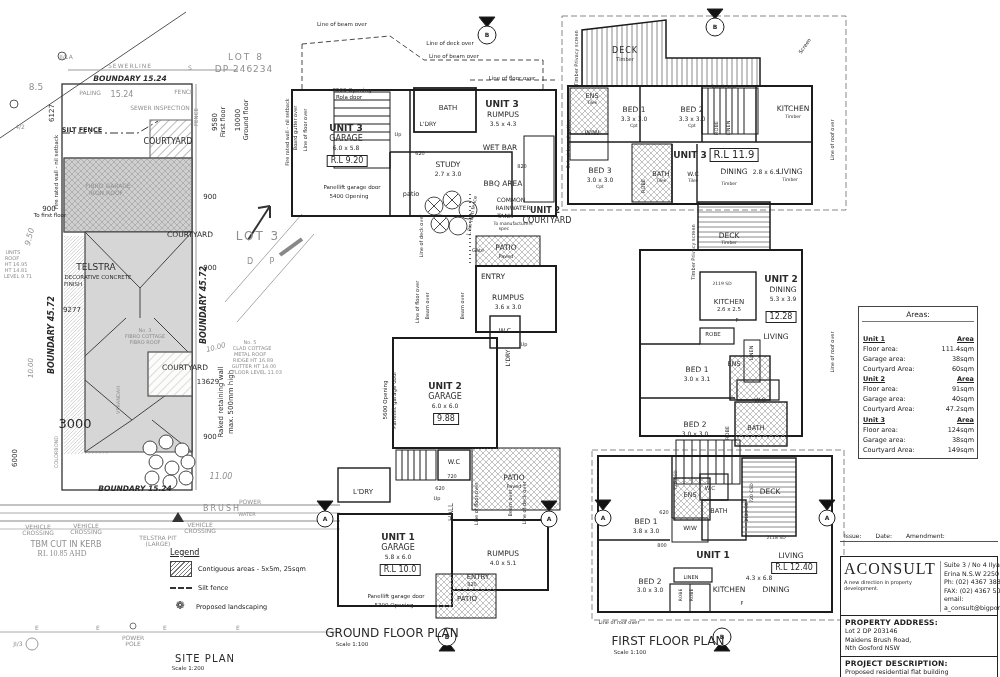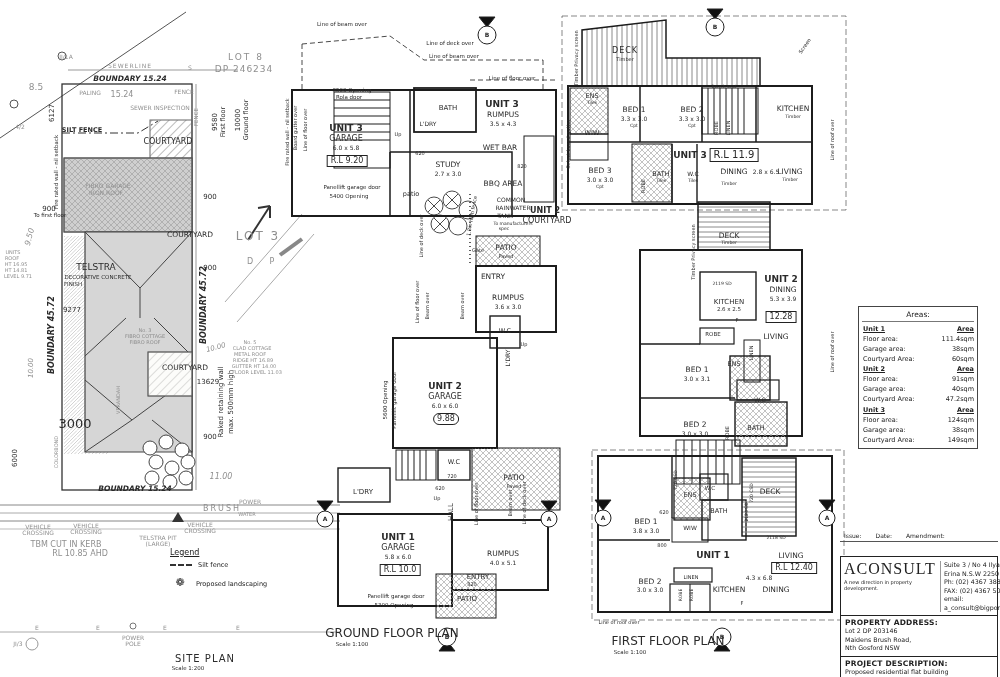--- a/index.html
+++ b/index.html
@@ -6,21 +6,21 @@
   #sheet{position:relative;width:1000px;height:677px;background:#ffffff;overflow:hidden;
          font-family:"DejaVu Sans",sans-serif;color:#222;}
   svg{position:absolute;left:0;top:0;}
   .lbl{position:absolute;transform:translate(-50%,-50%);white-space:nowrap;line-height:1;color:#2a2a2a;}
   .lbl.b{font-weight:bold}
   .lbl.i{font-style:italic}
   .lbl.box{border:1px solid #222;background:#fff;padding:1px 3px;}
   .lbl.g{color:#8f8f8f}
   
   #areas-table{position:absolute;left:858px;top:306px;width:112px;border:1px solid #444;background:#fff;font-size:6.5px;padding:2px 3px 3px;}
-  #areas-title{text-align:center;font-size:7.5px;padding:1px 0 2px;border-bottom:1px solid #777;margin-bottom:2px;}
+  #areas-title{text-align:center;font-size:7.5px;padding:1px 0 2px;border-bottom:1px solid #777;margin-bottom:12px;}
   .arow{display:flex;justify-content:space-between;line-height:1.55;}
   .arow span:first-child{padding-left:1px}
   .ahead span{text-decoration:underline;font-weight:bold;}
   
   #summary{position:absolute;left:854px;top:455px;width:140px;font-size:7px;line-height:1.45;}
   
   #titleblock{position:absolute;left:840px;top:530px;width:158px;font-size:6.5px;}
   #tb-issue{display:flex;gap:14px;padding:2px 4px;border-bottom:1px solid #555;font-size:6px;}
   #tb-frame{border:1.5px solid #222;background:#fff;margin-top:14px;}
   #tb-logo{display:flex;border-bottom:1.5px solid #222;padding:4px 3px 3px;}
@@ -268,21 +268,21 @@
       <div class="lbl b i" style="left: 135px; top: 489px; font-size: 7.5px;">BOUNDARY 15.24</div>
       <div class="lbl g" style="left: 38px; top: 527px; font-size: 6px;">VEHICLE</div>
       <div class="lbl g" style="left: 38px; top: 533px; font-size: 6px;">CROSSING</div>
       <div class="lbl g" style="left: 86px; top: 526px; font-size: 6px;">VEHICLE</div>
       <div class="lbl g" style="left: 86px; top: 532px; font-size: 6px;">CROSSING</div>
       <div class="lbl g" style="left: 200px; top: 525px; font-size: 6px;">VEHICLE</div>
       <div class="lbl g" style="left: 200px; top: 531px; font-size: 6px;">CROSSING</div>
       <div class="lbl g" style="left: 158px; top: 538px; font-size: 6px;">TELSTRA PIT</div>
       <div class="lbl g" style="left: 158px; top: 544px; font-size: 6px;">(LARGE)</div>
       <div class="lbl g" style="left: 66px; top: 545px; font-size: 8px;">TBM CUT IN KERB</div>
-      <div class="lbl g" style="left: 80px; top: 554px; font-size: 8px;">RL 10.85 AHD</div>
+      <div class="lbl g" style="left: 62px; top: 554px; font-size: 8px; font-family: Liberation Serif, serif;">RL 10.85 AHD</div>
       <div class="lbl g" style="left: 250px; top: 502px; font-size: 6px;">POWER</div>
       <div class="lbl g" style="left: 222px; top: 509px; font-size: 8px; letter-spacing: 2px;">BRUSH</div>
       <div class="lbl g" style="left: 247px; top: 514px; font-size: 5px;">WATER</div>
       <div class="lbl g" style="left: 37px; top: 628px; font-size: 6px;">E</div>
       <div class="lbl g" style="left: 98px; top: 628px; font-size: 6px;">E</div>
       <div class="lbl g" style="left: 165px; top: 628px; font-size: 6px;">E</div>
       <div class="lbl g" style="left: 238px; top: 628px; font-size: 6px;">E</div>
       <div class="lbl g" style="left: 133px; top: 638px; font-size: 6px;">POWER</div>
       <div class="lbl g" style="left: 133px; top: 644px; font-size: 6px;">POLE</div>
       <div class="lbl g" style="left: 18px; top: 644px; font-size: 6px;">JI/3</div>
@@ -335,21 +335,21 @@
       <div class="lbl" style="left: 508px; top: 307px; font-size: 6px;">3.6 x 3.0</div>
       <div class="lbl" style="left: 505px; top: 331px; font-size: 6.5px;">W.C</div>
       <div class="lbl" style="left: 524px; top: 344px; font-size: 5px;">Up</div>
       <div class="lbl" style="left: 417px; top: 302px; font-size: 5px; transform: translate(-50%, -50%) rotate(-90deg);">Line of floor over</div>
       <div class="lbl" style="left: 427px; top: 306px; font-size: 5px; transform: translate(-50%, -50%) rotate(-90deg);">Beam over</div>
       <div class="lbl" style="left: 462px; top: 306px; font-size: 5px; transform: translate(-50%, -50%) rotate(-90deg);">Beam over</div>
       <div class="lbl" style="left: 508px; top: 358px; font-size: 6px; transform: translate(-50%, -50%) rotate(-90deg);">L'DRY</div>
       <div class="lbl b" style="left: 445px; top: 386px; font-size: 9px;">UNIT 2</div>
       <div class="lbl" style="left: 445px; top: 397px; font-size: 8px;">GARAGE</div>
       <div class="lbl" style="left: 445px; top: 406px; font-size: 6px;">6.0 x 6.0</div>
-      <div class="lbl box" style="left: 446px; top: 419px; font-size: 8px; border-radius: 6px;">9.88</div>
+      <div class="lbl box" style="left: 446px; top: 419px; font-size: 8px;">9.88</div>
       <div class="lbl" style="left: 386px; top: 400px; font-size: 5.5px; transform: translate(-50%, -50%) rotate(-90deg);">5600 Opening</div>
       <div class="lbl" style="left: 395px; top: 400px; font-size: 5.5px; transform: translate(-50%, -50%) rotate(-90deg);">Panellift garage door</div>
       <div class="lbl" style="left: 454px; top: 462px; font-size: 6.5px;">W.C</div>
       <div class="lbl" style="left: 452px; top: 476px; font-size: 5px;">720</div>
       <div class="lbl" style="left: 514px; top: 478px; font-size: 7.5px;">PATIO</div>
       <div class="lbl" style="left: 514px; top: 486px; font-size: 5px;">Paved</div>
       <div class="lbl" style="left: 363px; top: 492px; font-size: 7px;">L'DRY</div>
       <div class="lbl" style="left: 437px; top: 498px; font-size: 5px;">Up</div>
       <div class="lbl" style="left: 440px; top: 488px; font-size: 5px;">620</div>
       <div class="lbl" style="left: 451px; top: 512px; font-size: 7px; transform: translate(-50%, -50%) rotate(-90deg);">HALL</div>
@@ -463,20 +463,24 @@
       <div class="lbl" style="left: 630px; top: 653px; font-size: 5.5px;">Scale 1:100</div>
       <div class="lbl b" style="left: 715px; top: 27px; font-size: 6px;">B</div>
       <div class="lbl b" style="left: 603px; top: 518px; font-size: 6px;">A</div>
       <div class="lbl b" style="left: 827px; top: 518px; font-size: 6px;">A</div>
       <div class="lbl b" style="left: 722px; top: 637px; font-size: 6px;">B</div>
     </div>
 
   <div id="legend">
     <div id="legend-title">Legend</div>
     <div class="leg-row">
+      <div class="leg-swatch sw-diag2"></div>
+      <span>Contiguous areas - 5x5m, 25sqm</span>
+    </div>
+    <div class="leg-row">
       <div class="leg-swatch sw-silt"></div>
       <span>Silt fence</span>
     </div>
     <div class="leg-row">
       <div class="leg-swatch sw-tree">❁</div>
       <span>Proposed landscaping</span>
     </div>
   </div>
 
   <div id="areas-table">

